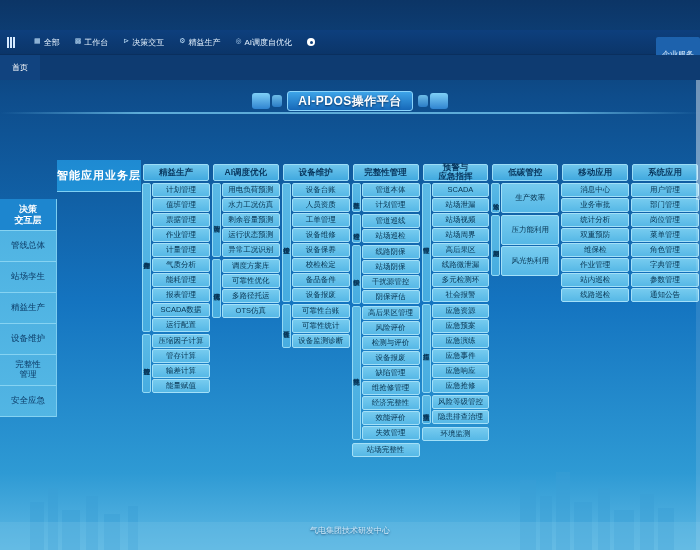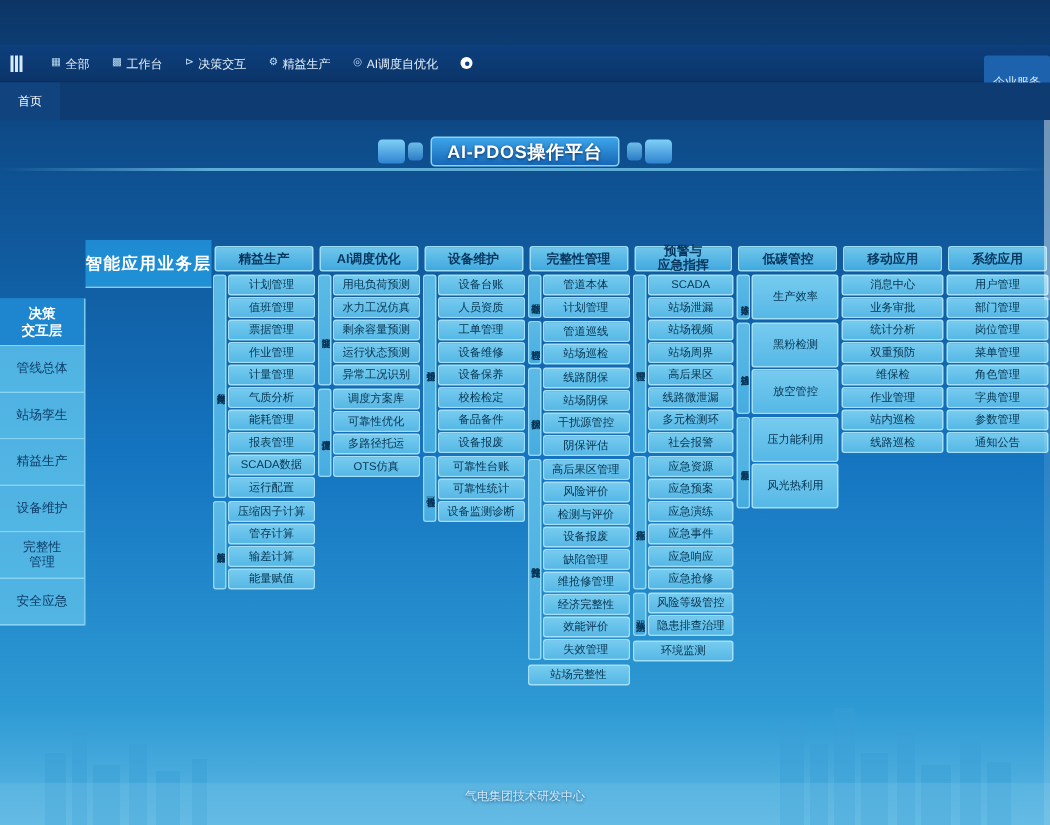--- a/index.html
+++ b/index.html
@@ -393,27 +393,20 @@
               <div class="cell full">环境监测</div>
             </div>
           </div>
           <div class="col">
             <div class="col-head">低碳管控</div>
             <div class="col-body">
               <div class="group">
                 <div class="group-label">输送效率</div>
                 <div class="group-items">
                   <div class="cell tall">生产效率</div>
-                </div>
-              </div>
-              <div class="group">
-                <div class="group-label">碳排放管控</div>
-                <div class="group-items">
-                  <div class="cell tall">黑粉检测</div>
-                  <div class="cell tall">放空管控</div>
                 </div>
               </div>
               <div class="group">
                 <div class="group-label">新能源利用</div>
                 <div class="group-items">
                   <div class="cell tall">压力能利用</div>
                   <div class="cell tall">风光热利用</div>
                 </div>
               </div>
             </div>

